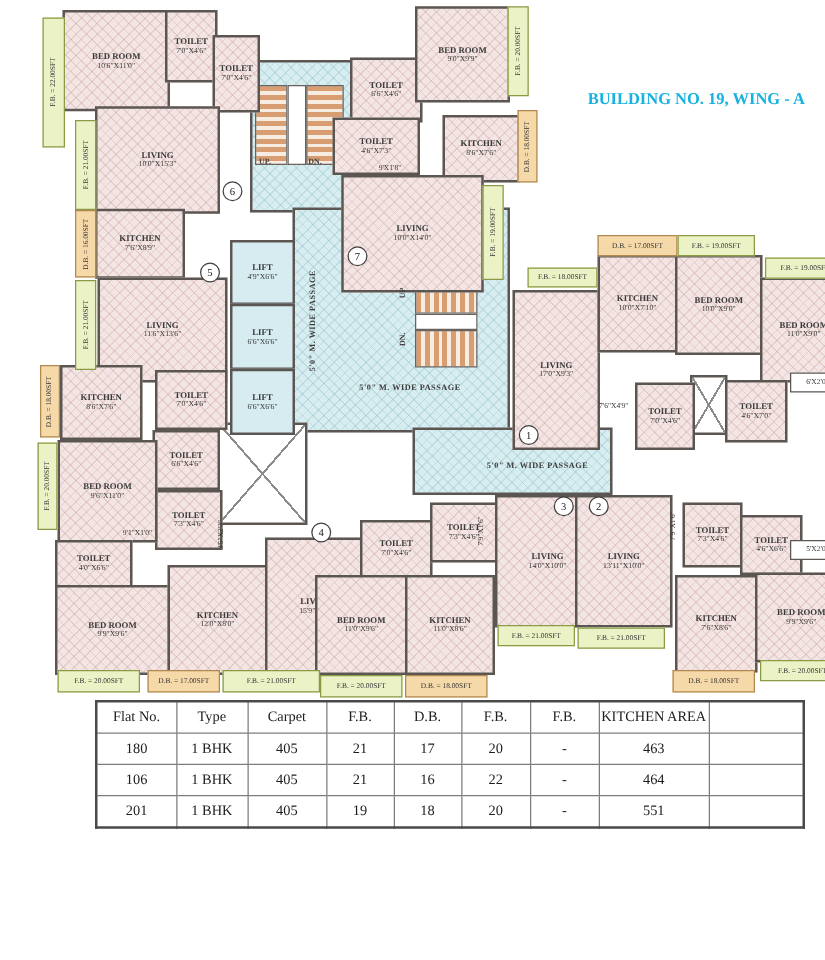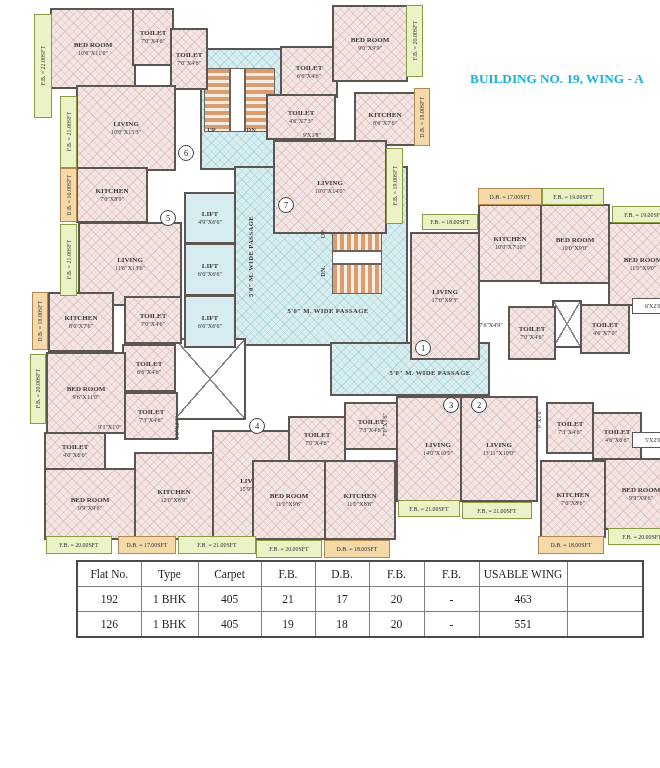--- a/index.html
+++ b/index.html
@@ -361,38 +361,49 @@
       </colgroup>
       <thead>
         <tr>
           <th>Flat No.</th>
           <th>Type</th>
           <th>Carpet</th>
           <th>F.B.</th>
           <th>D.B.</th>
           <th>F.B.</th>
           <th>F.B.</th>
-          <th>USABLE WING</th>
+          <th>KITCHEN AREA</th>
           <th></th>
         </tr>
       </thead>
       <tbody>
         <tr>
-          <td>192</td>
+          <td>180</td>
           <td>1 BHK</td>
           <td>405</td>
           <td>21</td>
           <td>17</td>
           <td>20</td>
           <td>-</td>
           <td>463</td>
           <td></td>
         </tr>
         <tr>
-          <td>126</td>
+          <td>106</td>
+          <td>1 BHK</td>
+          <td>405</td>
+          <td>21</td>
+          <td>16</td>
+          <td>22</td>
+          <td>-</td>
+          <td>464</td>
+          <td></td>
+        </tr>
+        <tr>
+          <td>201</td>
           <td>1 BHK</td>
           <td>405</td>
           <td>19</td>
           <td>18</td>
           <td>20</td>
           <td>-</td>
           <td>551</td>
           <td></td>
         </tr>
       </tbody>

